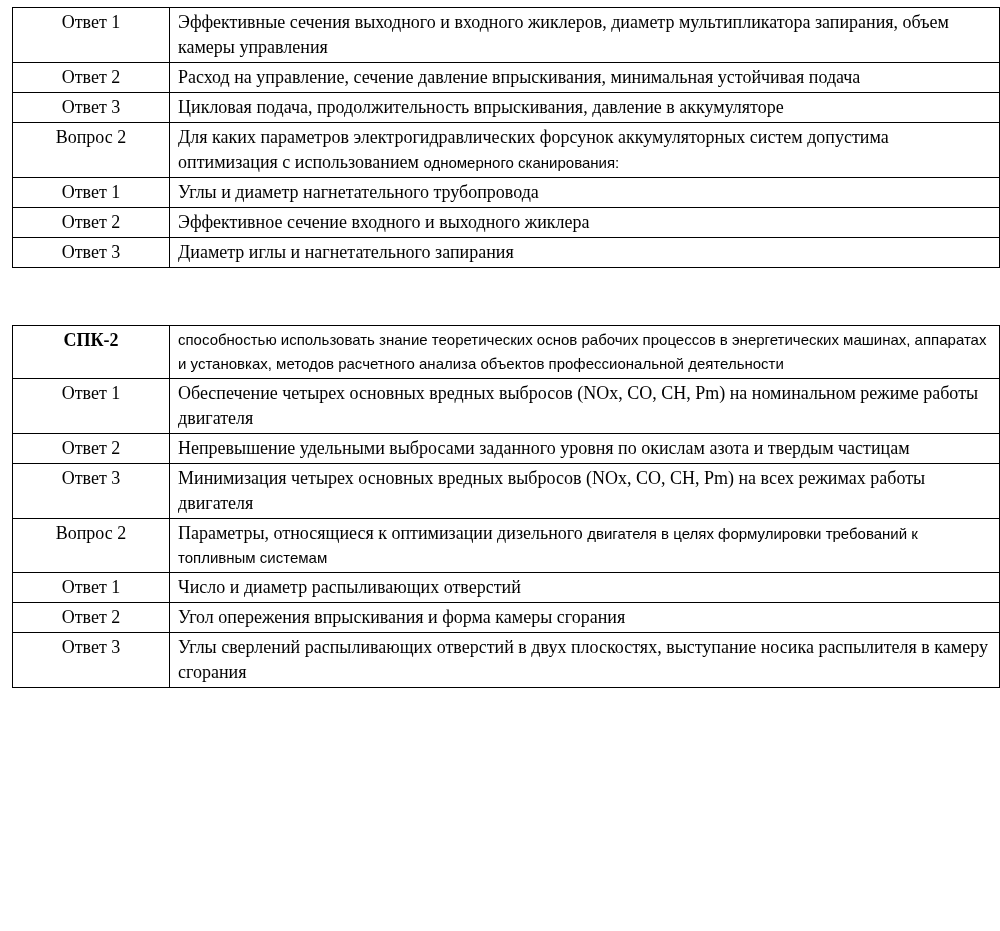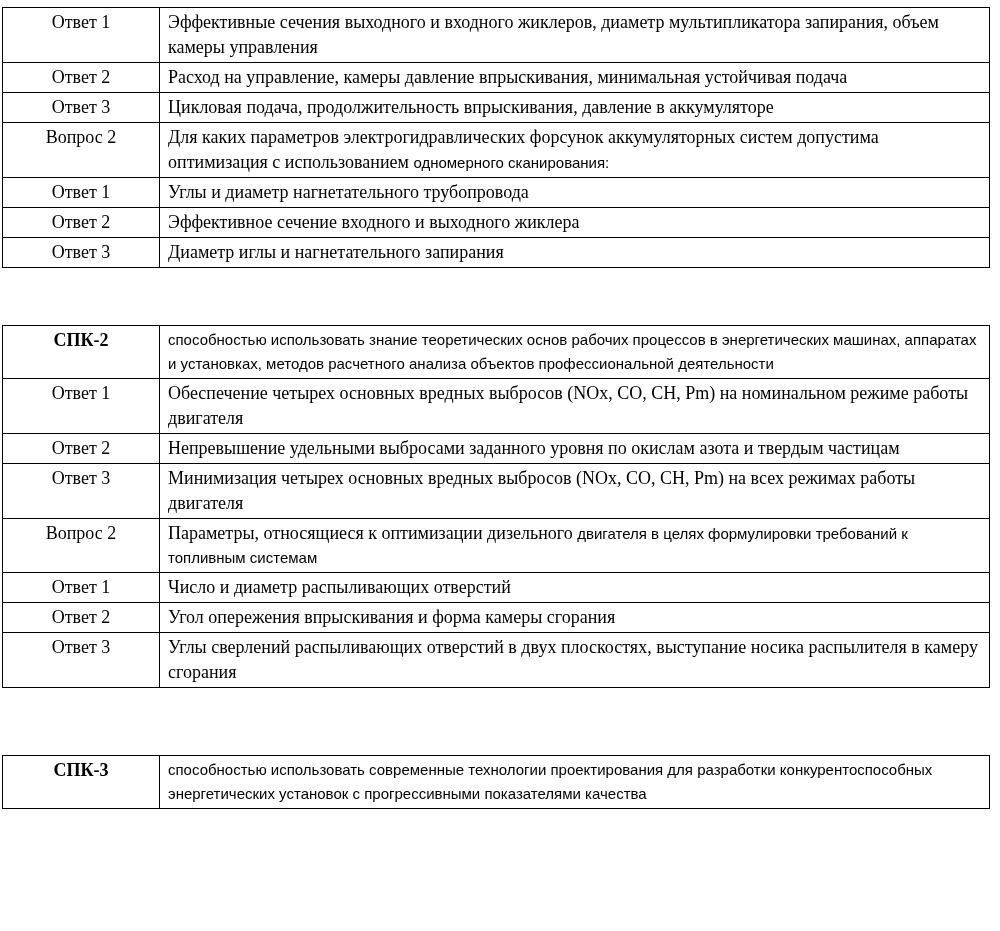--- a/index.html
+++ b/index.html
@@ -7,21 +7,21 @@
     padding: 0;
     background: #ffffff;
   }
   body {
     width: 1000px;
     height: 931px;
     overflow: hidden;
     color: #000000;
   }
   .doc {
-    padding: 7px 6px 0 2px;
+    padding: 7px 6px 0 12px;
   }
   table.qtable {
     width: 988px;
     border-collapse: collapse;
     table-layout: fixed;
   }
   table.qtable td {
     border: 1px solid #000000;
     vertical-align: top;
     line-height: 24px;
@@ -55,21 +55,21 @@
 
 <div class="doc">
   <table class="qtable" id="table-1">
     <tbody>
         <tr>
           <td class="label-cell">Ответ 1</td>
           <td class="content-cell"><span class="serif">Эффективные сечения выходного и входного жиклеров, диаметр мультипликатора запирания, объем камеры управления</span></td>
         </tr>
         <tr>
           <td class="label-cell">Ответ 2</td>
-          <td class="content-cell"><span class="serif">Расход на управление, камеры давление впрыскивания, минимальная устойчивая подача</span></td>
+          <td class="content-cell"><span class="serif">Расход на управление, сечение давление впрыскивания, минимальная устойчивая подача</span></td>
         </tr>
         <tr>
           <td class="label-cell">Ответ 3</td>
           <td class="content-cell"><span class="serif">Цикловая подача, продолжительность впрыскивания, давление в аккумуляторе</span></td>
         </tr>
         <tr>
           <td class="label-cell">Вопрос 2</td>
           <td class="content-cell"><span class="serif">Для каких параметров электрогидравлических форсунок аккумуляторных систем допустима оптимизация с использованием </span><span class="sans">одномерного сканирования:</span></td>
         </tr>
         <tr>
@@ -115,21 +115,13 @@
         <tr>
           <td class="label-cell">Ответ 2</td>
           <td class="content-cell"><span class="serif">Угол опережения впрыскивания и форма камеры сгорания</span></td>
         </tr>
         <tr>
           <td class="label-cell">Ответ 3</td>
           <td class="content-cell"><span class="serif">Углы сверлений распыливающих отверстий в двух плоскостях, выступание носика распылителя в камеру сгорания</span></td>
         </tr>
       </tbody>
   </table>
-  <table class="qtable" id="table-3">
-    <tbody>
-        <tr>
-          <td class="label-cell bold">СПК-3</td>
-          <td class="content-cell"><span class="sans">способностью использовать современные технологии проектирования для разработки конкурентоспособных энергетических установок с прогрессивными показателями качества</span></td>
-        </tr>
-      </tbody>
-  </table>
 </div>
 
 </body></html>

